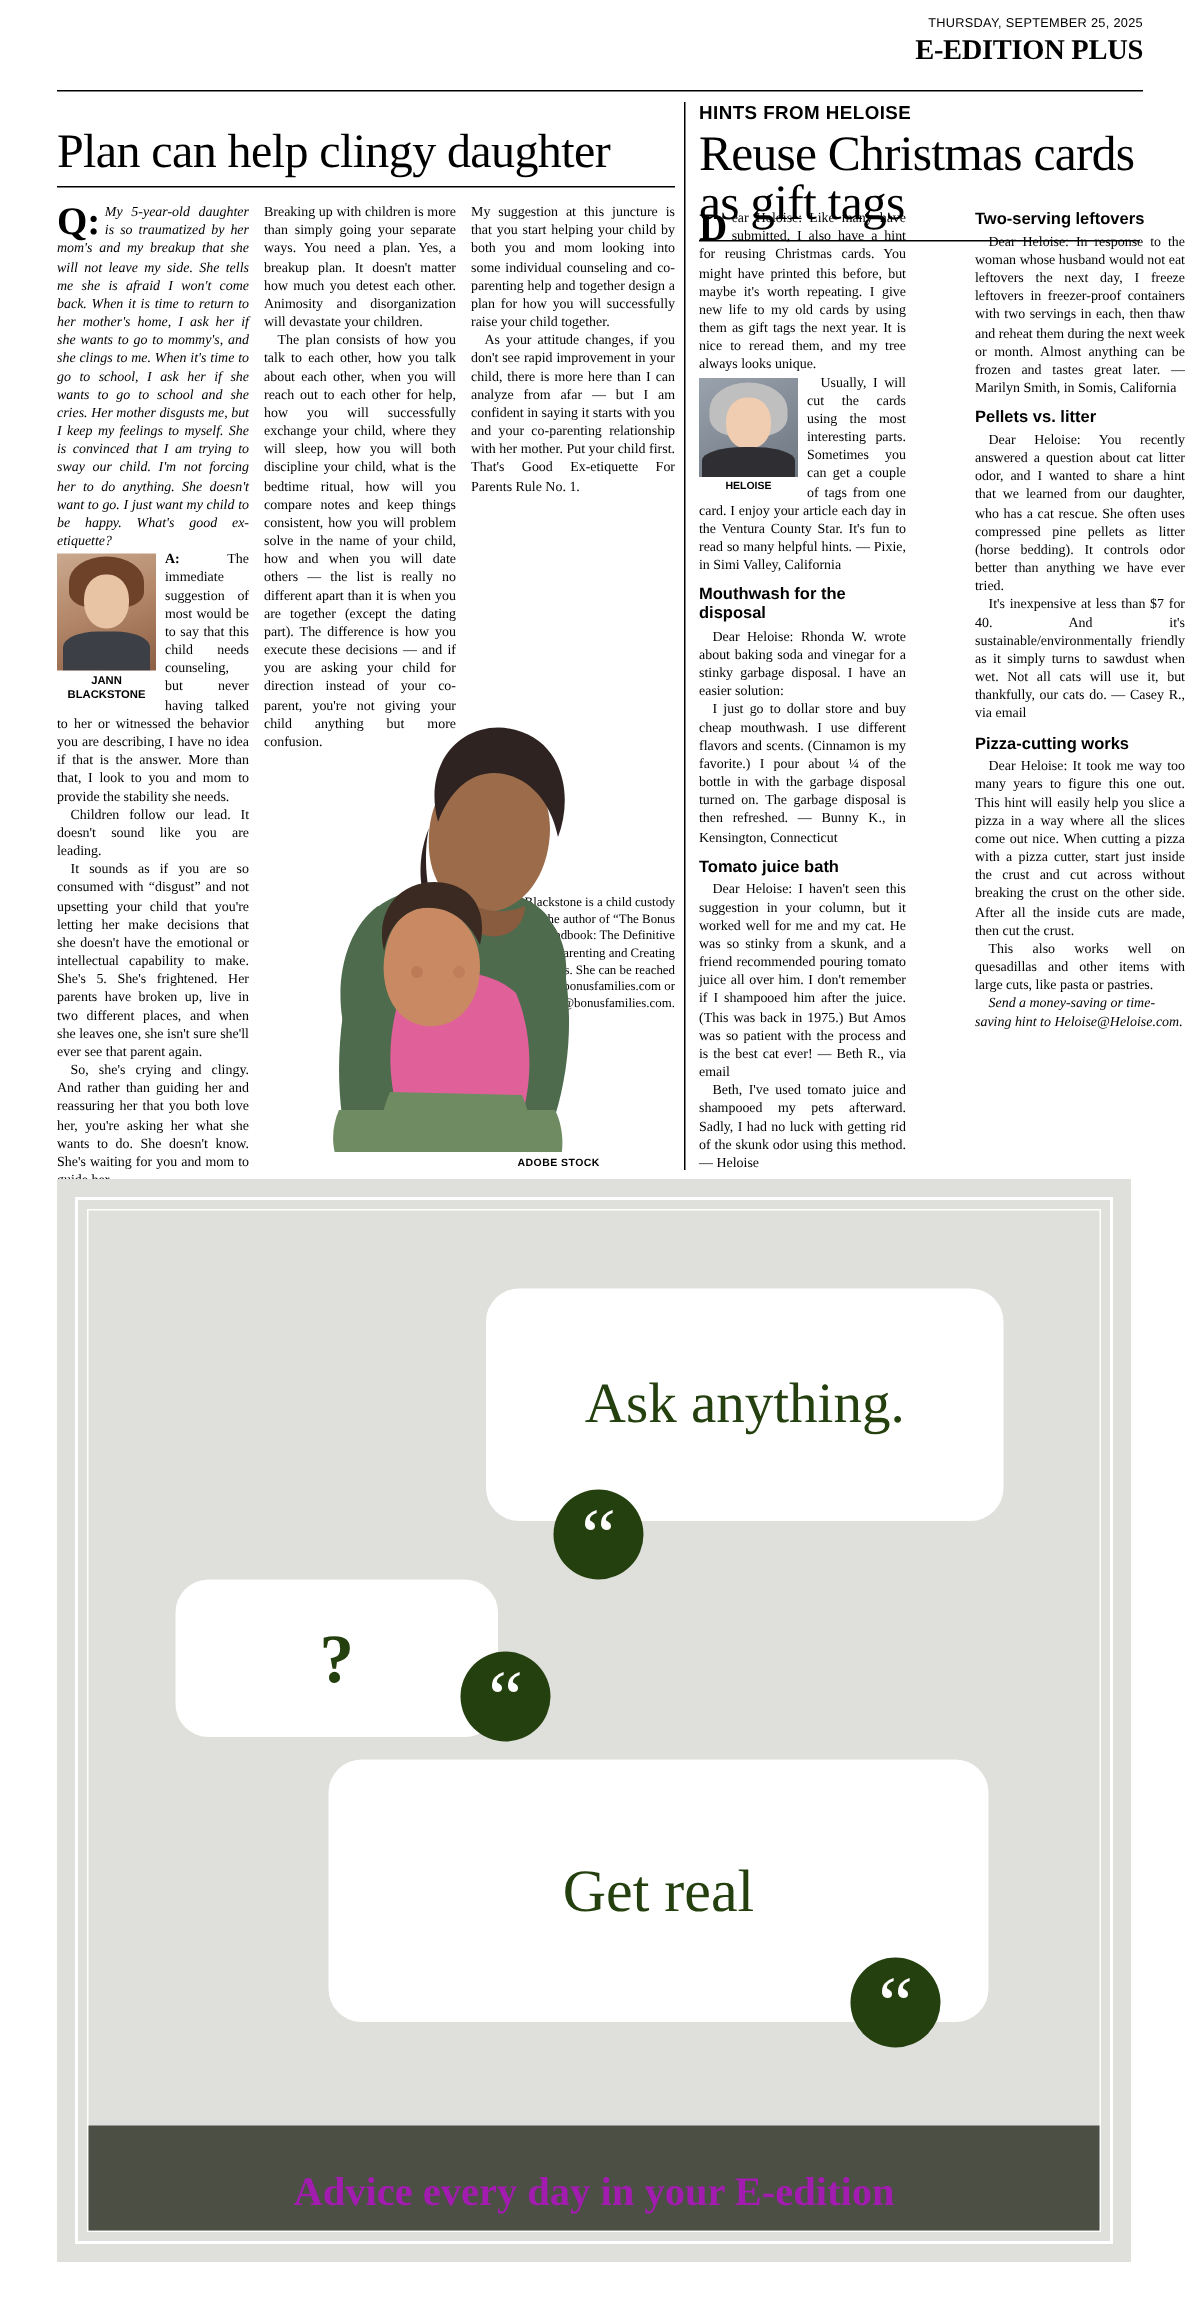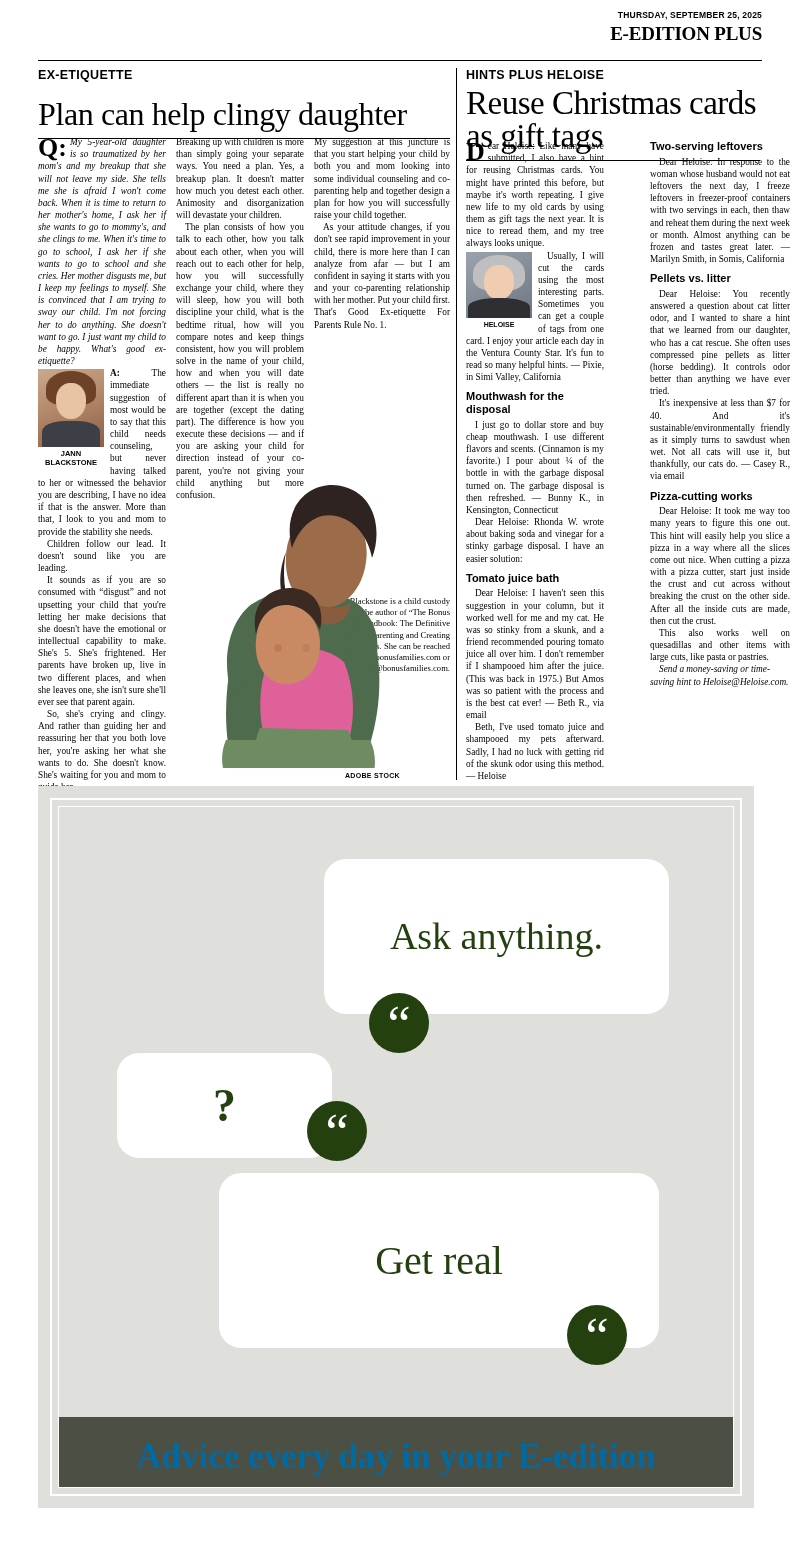--- a/index.html
+++ b/index.html
@@ -22,21 +22,21 @@
   }
 
   
   .masthead {
     position: absolute;
     top: 10px; right: 30px;
     text-align: right;
   }
   .masthead .date {
     font-family: "Liberation Sans", sans-serif;
-    font-weight: bold;
+    font-weight: normal;
     font-size: 8.5px;
     letter-spacing: 0.2px;
     margin-bottom: 3px;
   }
   .masthead .edition {
     font-family: "Liberation Serif", serif;
     font-weight: bold;
     font-size: 19px;
     letter-spacing: -0.2px;
   }
@@ -281,49 +281,48 @@
     display: flex;
     align-items: flex-start;
     justify-content: center;
     padding-top: 6px;
   }
   .ad-footer {
     position: absolute;
     left: 0; right: 0; bottom: 10px;
     text-align: center;
     font-family: "Liberation Serif", serif;
-    font-size: 35px;
-    color: #0369a1;
+    font-size: 27px;
+    color: #a21caf;
     font-weight: bold;
   }
   .ad-band {
     position: absolute;
     left: 0; right: 0; bottom: 0; height: 70px;
     background: #4b4f44;
   }
 </style>
 </head>
 <body>
 
 <div class="page">
 
   <div class="masthead">
     <div class="date">THURSDAY, SEPTEMBER 25, 2025</div>
     <div class="edition">E-EDITION PLUS</div>
   </div>
   <div class="rule-top"></div>
 
   <div class="left-col">
-    <div class="kicker">EX-ETIQUETTE</div>
     <h1 class="headline-left">Plan can help clingy daughter</h1>
     <div class="hr-thin"></div>
   </div>
 
   <div class="right-col">
-    <div class="kicker">HINTS PLUS HELOISE</div>
+    <div class="kicker">HINTS FROM HELOISE</div>
     <h1 class="headline-right">Reuse Christmas cards as gift tags</h1>
     <div class="hr-thin"></div>
   </div>
 
   <div class="vrule"></div>
 
   <div class="col" style="left:38px; top:136px; width:128px; height:640px;">
     <p class="first">
       <span class="qletter">Q:</span>
       <span class="ital">My 5-year-old daughter is so traumatized by her mom's and my breakup that she will not leave my side. She tells me she is afraid I won't come back. When it is time to return to her mother's home, I ask her if she wants to go to mommy's, and she clings to me. When it's time to go to school, I ask her if she wants to go to school and she cries. Her mother disgusts me, but I keep my feelings to myself. She is convinced that I am trying to sway our child. I'm not forcing her to do anything. She doesn't want to go. I just want my child to be happy. What's good ex-etiquette?</span>
@@ -399,22 +398,22 @@
     </p>
     <div class="heloise-mug">
       <div class="hair"></div>
         <div class="face"></div>
         <div class="body"></div>
     </div>
     <div class="heloise-caption">HELOISE</div>
     <p>Usually, I will cut the cards using the most interesting parts. Sometimes you can get a couple of tags from one card. I enjoy your article each day in the Ventura County Star. It's fun to read so many helpful hints. — Pixie, in Simi Valley, California</p>
 
     <div class="subhead">Mouthwash for the disposal</div>
+    <p>Dear Heloise: Rhonda W. wrote about baking soda and vinegar for a stinky garbage disposal. I have an easier solution:</p>
     <p>I just go to dollar store and buy cheap mouthwash. I use different flavors and scents. (Cinnamon is my favorite.) I pour about ¼ of the bottle in with the garbage disposal turned on. The garbage disposal is then refreshed. — Bunny K., in Kensington, Connecticut</p>
-    <p>Dear Heloise: Rhonda W. wrote about baking soda and vinegar for a stinky garbage disposal. I have an easier solution:</p>
 
     <div class="subhead">Tomato juice bath</div>
     <p>Dear Heloise: I haven't seen this suggestion in your column, but it worked well for me and my cat. He was so stinky from a skunk, and a friend recommended pouring tomato juice all over him. I don't remember if I shampooed him after the juice. (This was back in 1975.) But Amos was so patient with the process and is the best cat ever! — Beth R., via email</p>
     <p>Beth, I've used tomato juice and shampooed my pets afterward. Sadly, I had no luck with getting rid of the skunk odor using this method. — Heloise</p>
   </div>
 
   <div class="col" style="left:650px; top:140px; width:140px; height:620px;">
     <div class="subhead" style="margin-top:0;">Two-serving leftovers</div>
     <p>Dear Heloise: In response to the woman whose husband would not eat leftovers the next day, I freeze leftovers in freezer-proof containers with two servings in each, then thaw and reheat them during the next week or month. Almost anything can be frozen and tastes great later. — Marilyn Smith, in Somis, California</p>
 

